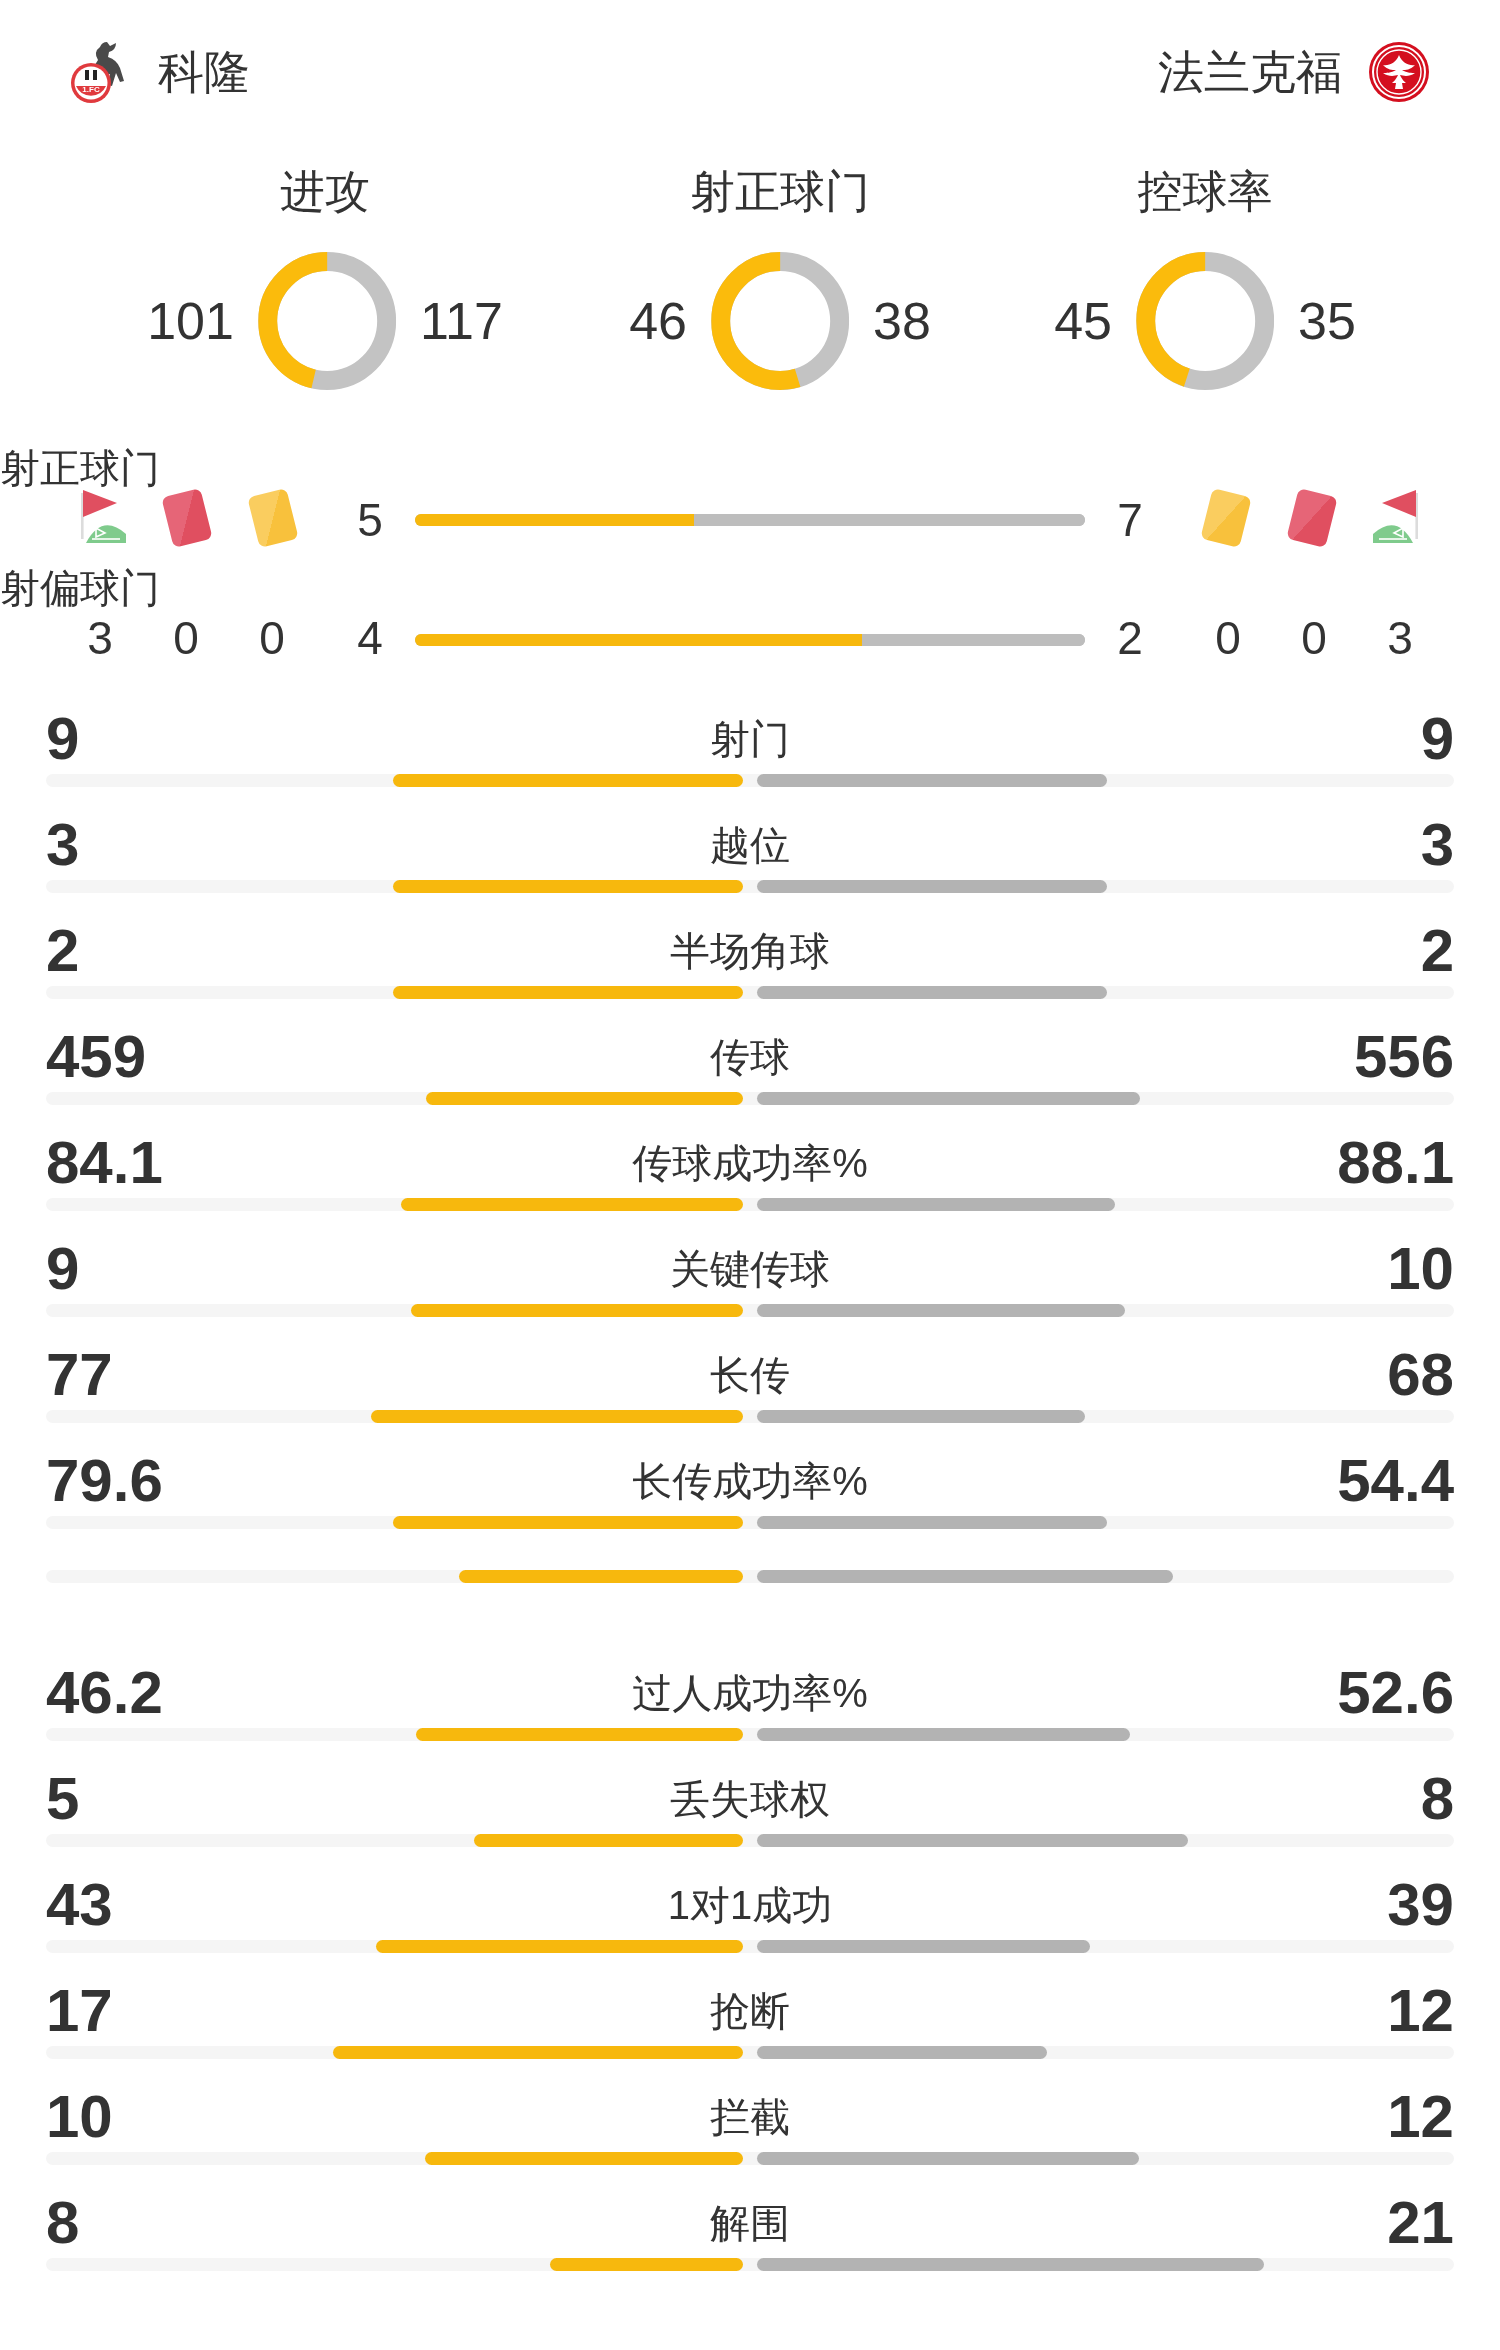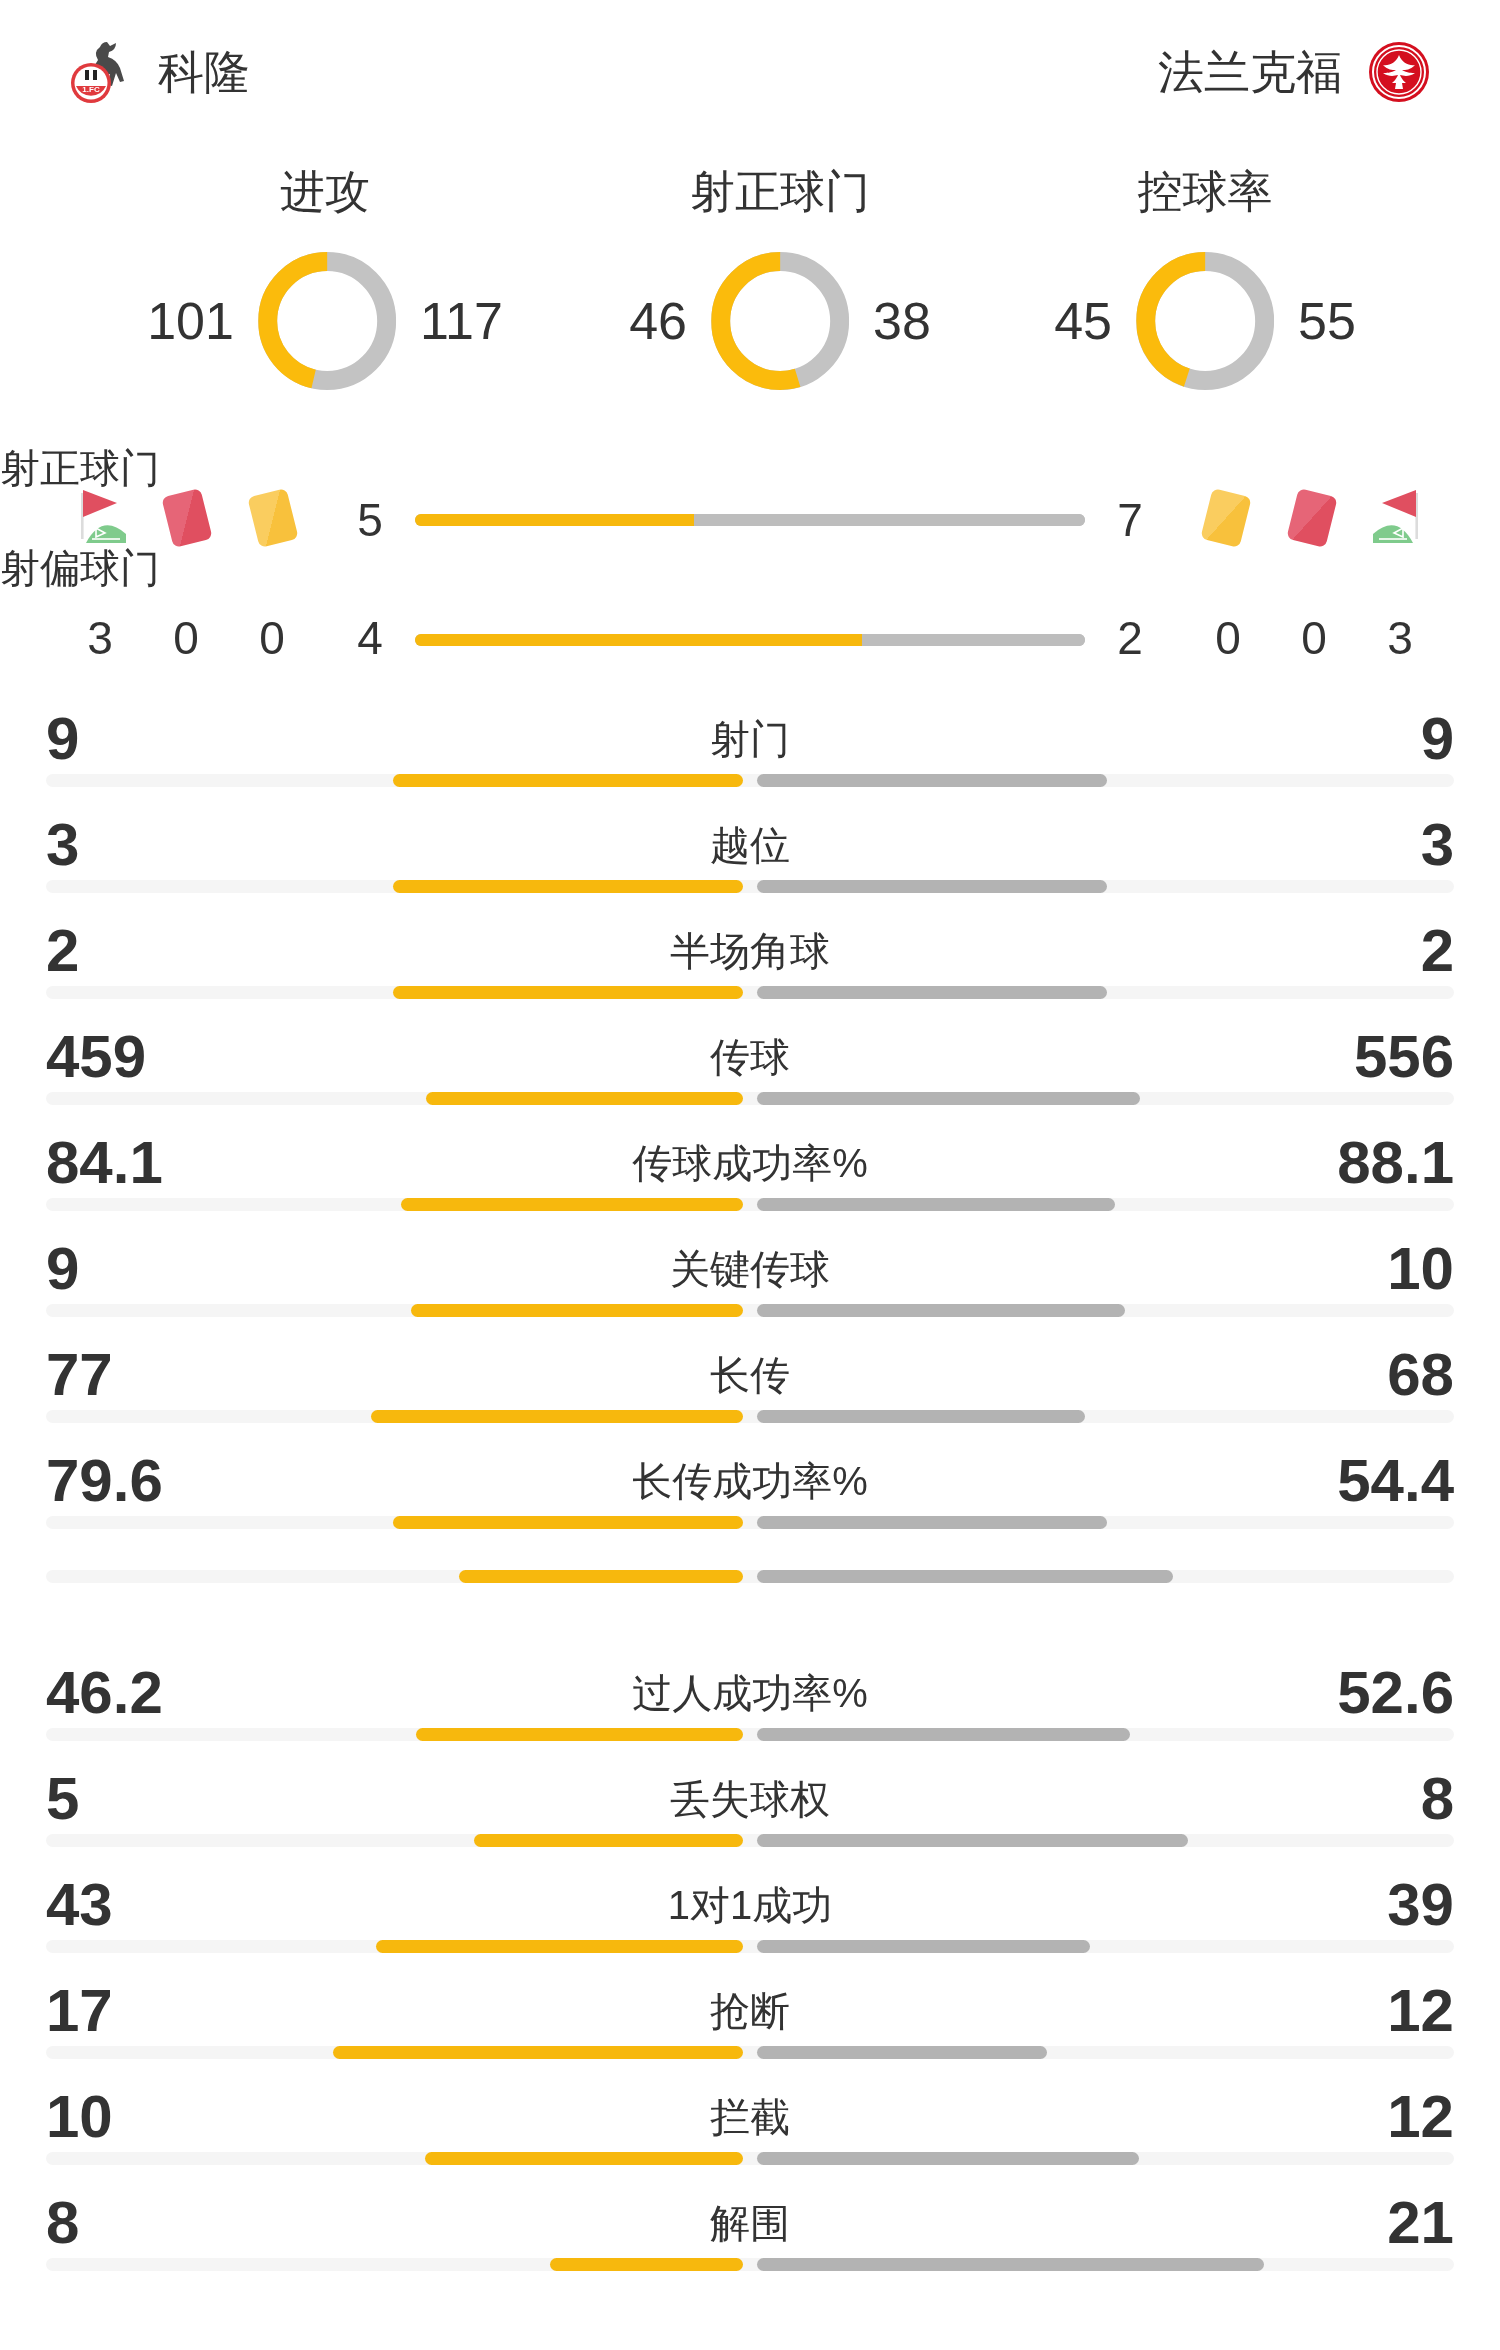--- a/index.html
+++ b/index.html
@@ -18,21 +18,21 @@
     display:flex;flex-direction:column;align-items:center;}
   .donut-col:nth-of-type(1){left:325px;}
   .donut-col:nth-of-type(2){left:780px;}
   .donut-col:nth-of-type(3){left:1205px;}
   .donut-title{font-size:45px;font-weight:500;height:48px;line-height:48px;margin-bottom:36px;white-space:nowrap;}
   .donut-row{display:flex;align-items:center;gap:24px;}
   .donut-val{font-size:52px;font-weight:500;line-height:138px;}
   
   .shot-label{position:absolute;left:0;width:100%;text-align:left;
     font-size:40px;font-weight:500;height:48px;line-height:48px;}
-  #shot-label-0{top:444px;} #shot-label-1{top:544px;}
+  #shot-label-0{top:444px;} #shot-label-1{top:564px;}
   .shotbar{position:absolute;left:415px;width:670px;height:12px;border-radius:6px;
     overflow:hidden;display:flex;background:var(--center-bar-gray);}
   #shotbar-0{top:514px;} #shotbar-1{top:634px;}
   .sb-home{background:var(--accent-yellow);height:100%;}
   .sb-away{flex:1;background:var(--center-bar-gray);height:100%;}
   .shot-val,.disc-num{position:absolute;transform:translateX(-50%);
     font-size:46px;font-weight:400;height:52px;line-height:52px;text-align:center;}
   .shot-val.row1{top:494px;} .row2{top:612px;}
   .sv-home{left:370px;} .sv-away{left:1130px;}
   .l1{left:100px;} .l2{left:186px;} .l3{left:272px;}
@@ -119,21 +119,21 @@
   <div class="donut-col">
     <div class="donut-title">控球率</div>
     <div class="donut-row">
       <span class="donut-val">45</span>
       <svg class="donut" width="138" height="138" viewBox="0 0 138 138">
         <circle cx="69" cy="69" r="59.5" fill="none" stroke="var(--donut-gray)" stroke-width="19"></circle>
         <g transform="translate(138,0) scale(-1,1)">
           <circle class="arc" cx="69" cy="69" r="59.5" fill="none" stroke="var(--donut-yellow)" stroke-width="19" pathLength="100" transform="rotate(-90 69 69)" stroke-dasharray="45.00 100"></circle>
         </g>
       </svg>
-      <span class="donut-val">55</span>
+      <span class="donut-val">35</span>
     </div>
   </div>
 </div>
 
   <div class="shot-label" id="shot-label-0">射正球门</div>
   <div class="shot-label" id="shot-label-1">射偏球门</div>
 
   <svg class="flag left" viewBox="0 0 54 58">
     <rect x="7" y="6" width="2.6" height="46" fill="#DCDCDC"></rect>
     <path d="M9 3 L43 16 L9 30 Z" fill="#E04F60"></path>

